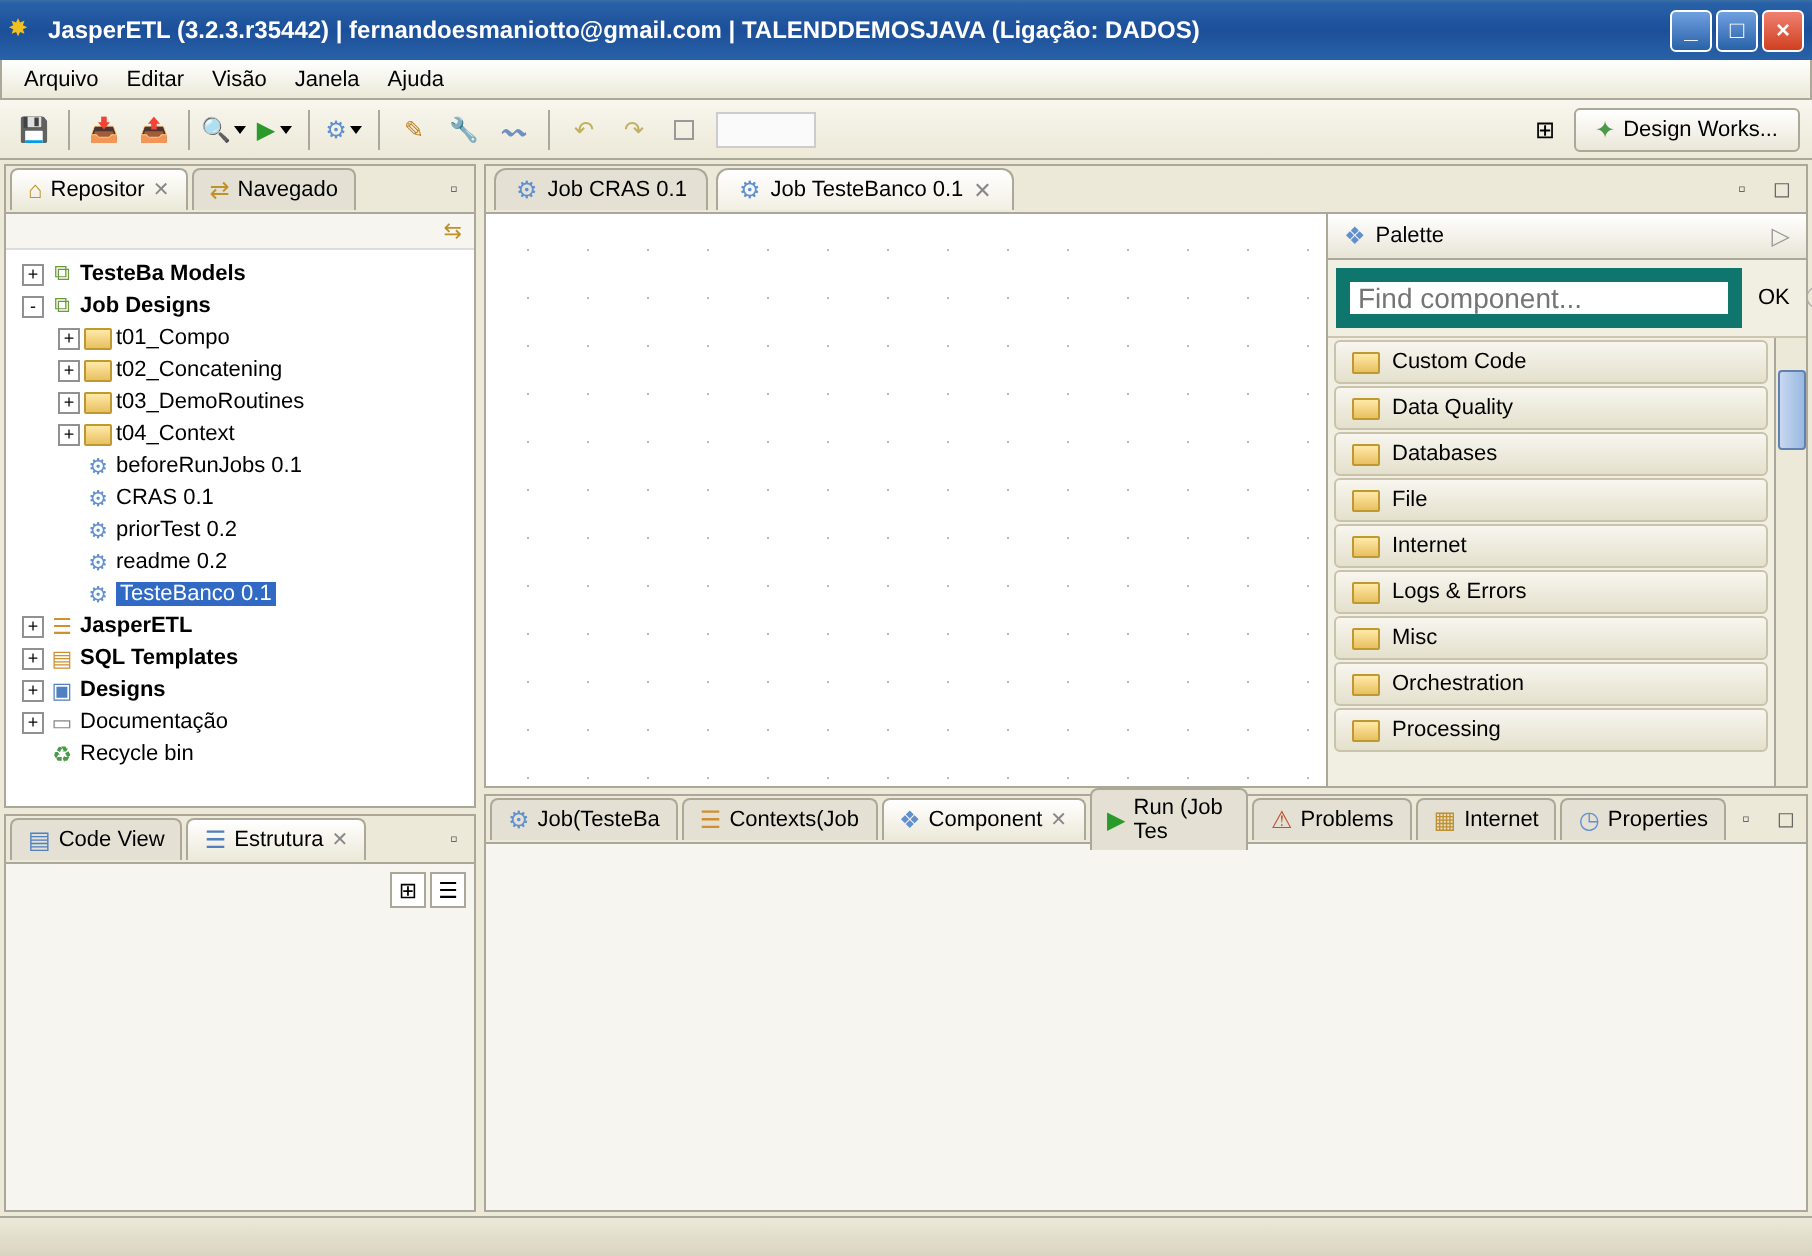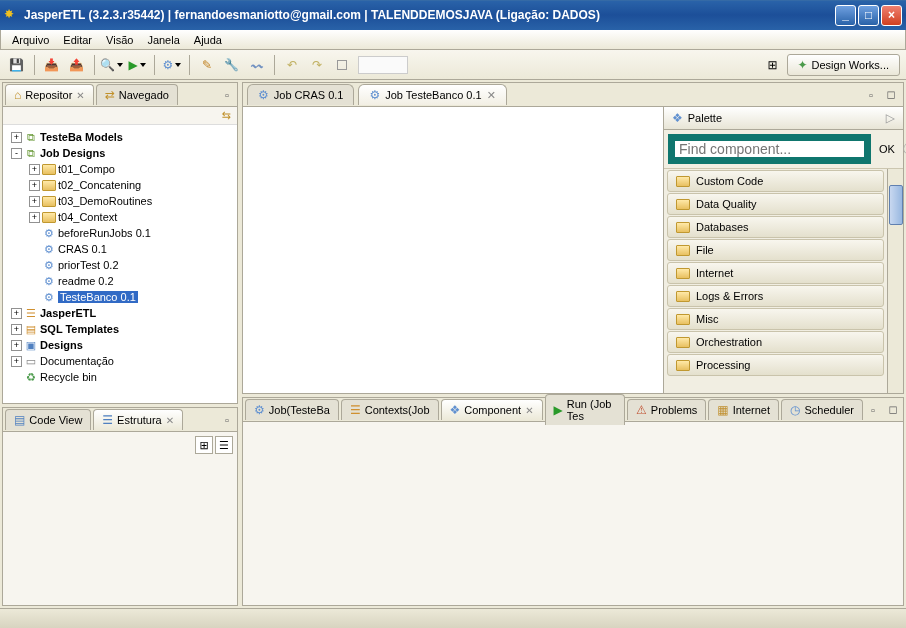--- a/index.html
+++ b/index.html
@@ -459,21 +459,21 @@
           <div class="panel-tab inactive">
             <span class="glyph" style="color:#c05030">⚠</span>
             <span>Problems</span>
           </div>
           <div class="panel-tab inactive">
             <span class="glyph" style="color:#c09030">▦</span>
             <span>Internet</span>
           </div>
           <div class="panel-tab inactive">
             <span class="glyph" style="color:#6090d0">◷</span>
-            <span>Scheduler</span>
+            <span>Properties</span>
           </div>
           <div class="corner-icons" id="bottom-corner">
           <span class="ic">▫</span>
           <span class="ic">◻</span>
         </div>
       </div>
     </div>
   </div>
 </div>
 

